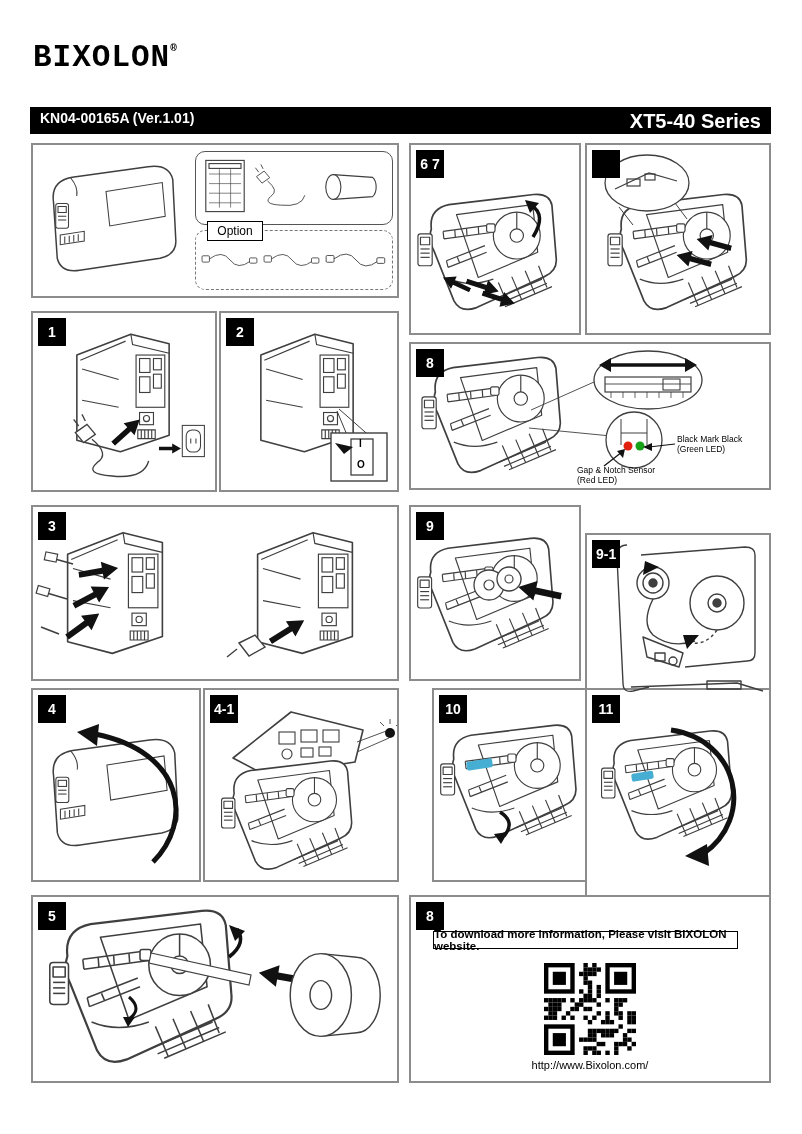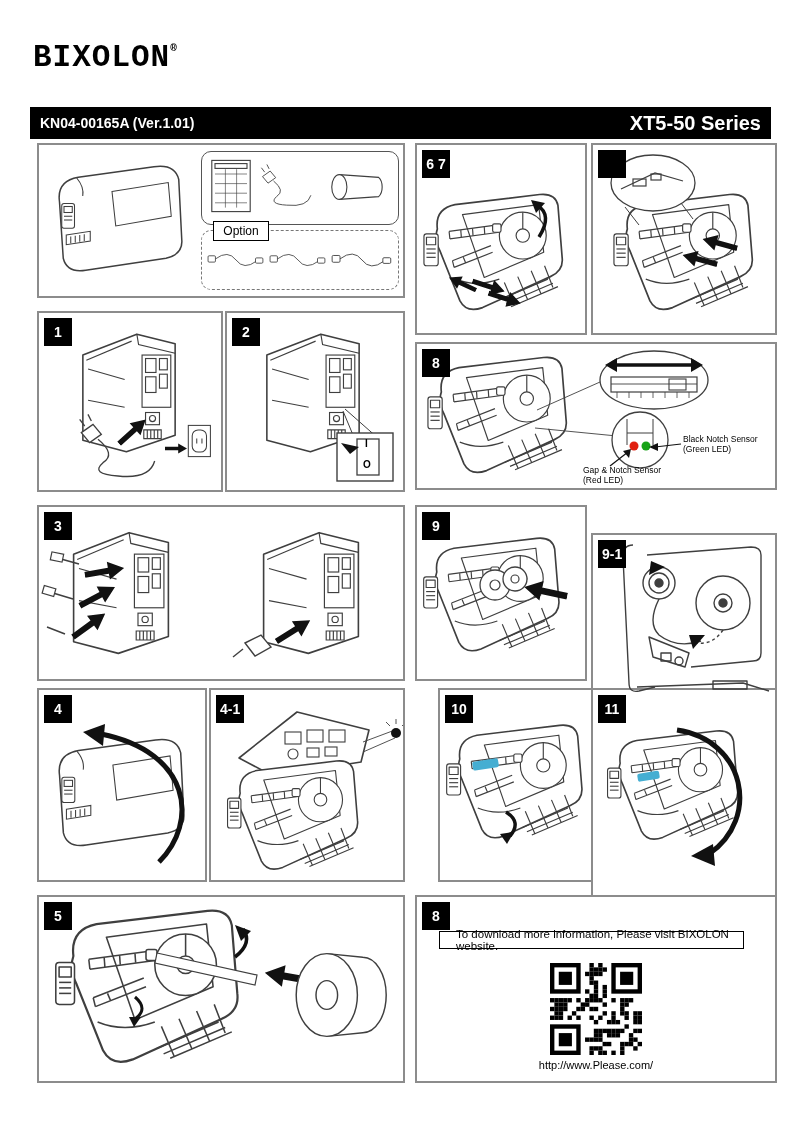--- a/index.html
+++ b/index.html
@@ -1,30 +1,30 @@
 <!DOCTYPE html>
 <html><head>
 <meta charset="utf-8">
 <style>
   html,body{margin:0;padding:0;background:#fff;}
   body{width:802px;height:1134px;position:relative;font-family:"Liberation Sans",sans-serif;color:#000;overflow:hidden;}
   .logo{position:absolute;left:33px;top:40px;font-family:Liberation Mono, monospace;font-weight:bold;font-size:31px;letter-spacing:1px;}
   .logo .reg{font-size:11px;vertical-align:top;position:relative;top:2px;font-weight:bold;}
-  .header-bar{position:absolute;left:30px;top:107px;width:741px;height:27px;background:#000;color:#fff;display:flex;align-items:center;justify-content:space-between;padding:16px 10px;box-sizing:border-box;}
+  .header-bar{position:absolute;left:30px;top:107px;width:741px;height:27px;background:#000;color:#fff;display:flex;justify-content:space-between;padding:3px 10px;box-sizing:border-box;}
   .doc-num{font-size:14px;font-weight:bold;}
   .series{font-size:20px;font-weight:bold;}
-  .panel{position:absolute;border:2px solid #8c8c8c;background:#fff;box-sizing:border-box;margin-left:6px;}
+  .panel{position:absolute;border:2px solid #8c8c8c;background:#fff;box-sizing:border-box;}
   .badge{position:absolute;top:5px;left:5px;min-width:28px;height:28px;background:#000;color:#fff;font-weight:bold;font-size:14px;display:flex;align-items:center;justify-content:center;padding:0 4px;box-sizing:border-box;z-index:5;line-height:1;}
   .art{position:absolute;left:0;top:0;z-index:1;}
   .accbox{position:absolute;left:162px;top:6px;width:196px;height:72px;border:1.5px solid #555;border-radius:10px;z-index:2;}
   .optdash{position:absolute;left:162px;top:85px;width:196px;height:58px;border:1.5px dashed #777;border-radius:10px;z-index:2;}
   .optbox{position:absolute;left:174px;top:76px;width:54px;height:18px;border:1.5px solid #000;background:#fff;z-index:3;display:flex;align-items:center;justify-content:center;font-weight:normal;font-size:12px;}
   .slabel{position:absolute;font-size:8.5px;line-height:1.2;z-index:4;white-space:nowrap;}
   .swtext{position:absolute;font-size:10px;font-weight:bold;z-index:4;}
-  .notice{position:absolute;left:22px;top:34px;width:305px;height:18px;border:1.5px solid #000;display:flex;align-items:center;justify-content:center;font-weight:normal;font-size:11.5px;z-index:4;box-sizing:border-box;padding-left:16px;}
+  .notice{position:absolute;left:22px;top:34px;width:305px;height:18px;border:1.5px solid #000;display:flex;align-items:center;justify-content:center;font-weight:bold;font-size:11.5px;z-index:4;box-sizing:border-box;}
   .qr{position:absolute;left:133px;top:66px;width:92px;height:92px;z-index:4;}
   .url{position:absolute;left:0;width:100%;top:162px;text-align:center;font-size:11px;z-index:4;}
 </style>
 </head>
 <body>
 
 <svg width="0" height="0" style="position:absolute" aria-hidden="true">
 <defs>
 <symbol id="s-open" viewBox="0 0 200 160">
   <path d="M24 50 Q21 26 45 21 L146 9 Q165 7 168 22 L173 84 Q175 100 159 107 L78 144 Q59 151 51 136 L27 76 Q20 62 24 50 Z" fill="#fff" stroke="#3f3f3f" stroke-width="2" stroke-linejoin="round"></path>
@@ -120,21 +120,21 @@
 </symbol>
 <symbol id="s-arrow" viewBox="0 0 40 20">
   <polygon points="0,7 24,7 24,1 40,10 24,19 24,13 0,13" fill="#111"></polygon>
 </symbol>
 </defs>
 </svg>
 
 <div class="logo"><span>BIXOLON</span><span class="reg">®</span></div>
 <div class="header-bar">
   <span class="doc-num">KN04-00165A (Ver.1.01)</span>
-  <span class="series">XT5-50 Series</span>
+  <span class="series">XT5-40 Series</span>
 </div>
 
 <div class="panel" style="left:31px;top:143px;width:368px;height:155px">
   <svg class="art" width="364" height="151" viewBox="0 0 364 151">
     <use href="#s-closed" x="0" y="12" width="158" height="120"></use>
     <use href="#s-manual" x="172" y="13" width="40" height="56"></use>
     <use href="#s-cord" x="218" y="16" width="66" height="52"></use>
     <use href="#s-core" x="290" y="26" width="62" height="32"></use>
     <use href="#s-cable" x="168" y="98" width="58" height="34"></use>
     <use href="#s-cable" x="230" y="98" width="58" height="34"></use>
@@ -225,21 +225,21 @@
     <circle cx="223" cy="96" r="28" fill="#fff" stroke="#3f3f3f" stroke-width="1.3"></circle>
     <path d="M210 75 v26 M236 75 v26 M210 89 h26" stroke="#3f3f3f" stroke-width="1" fill="none"></path>
     <circle cx="217" cy="102" r="4.5" stroke="none" fill="#e02010"></circle>
     <circle cx="229" cy="102" r="4.5" stroke="none" fill="#17a317"></circle>
     <path d="M264 100 L238 103" stroke="#111" stroke-width="1.2" fill="none"></path>
     <polygon points="232,103 241,99 241,107" fill="#111"></polygon>
     <path d="M193 122 L211 108" stroke="#111" stroke-width="1.2" fill="none"></path>
     <polygon points="214,105 206,107 212,114" fill="#111"></polygon>
   </svg>
   <div class="slabel" style="left:266px;top:90px">
-    <div>Black Notch Sensor</div>
+    <div>Black Mark Black</div>
     <div>(Green LED)</div>
   </div>
   <div class="slabel" style="left:166px;top:121px">
     <div>Gap &amp; Notch Sensor</div>
     <div>(Red LED)</div>
   </div>
 </div>
 
 <div class="panel" style="left:31px;top:505px;width:368px;height:176px">
   <div class="badge">3</div>
@@ -492,14 +492,14 @@
         <rect x="0" y="0" width="28" height="28" fill="#000"></rect>
         <rect x="4" y="4" width="20" height="20" fill="#fff"></rect>
         <rect x="8" y="8" width="12" height="12" fill="#000"></rect>
         <rect x="56" y="0" width="28" height="28" fill="#000"></rect>
         <rect x="60" y="4" width="20" height="20" fill="#fff"></rect>
         <rect x="64" y="8" width="12" height="12" fill="#000"></rect>
         <rect x="0" y="56" width="28" height="28" fill="#000"></rect>
         <rect x="4" y="60" width="20" height="20" fill="#fff"></rect>
         <rect x="8" y="64" width="12" height="12" fill="#000"></rect>
       </svg></div>
-  <div class="url">http://www.Please.com/</div>
+  <div class="url">http://www.Bixolon.com/</div>
 </div>
 
 </body></html>

